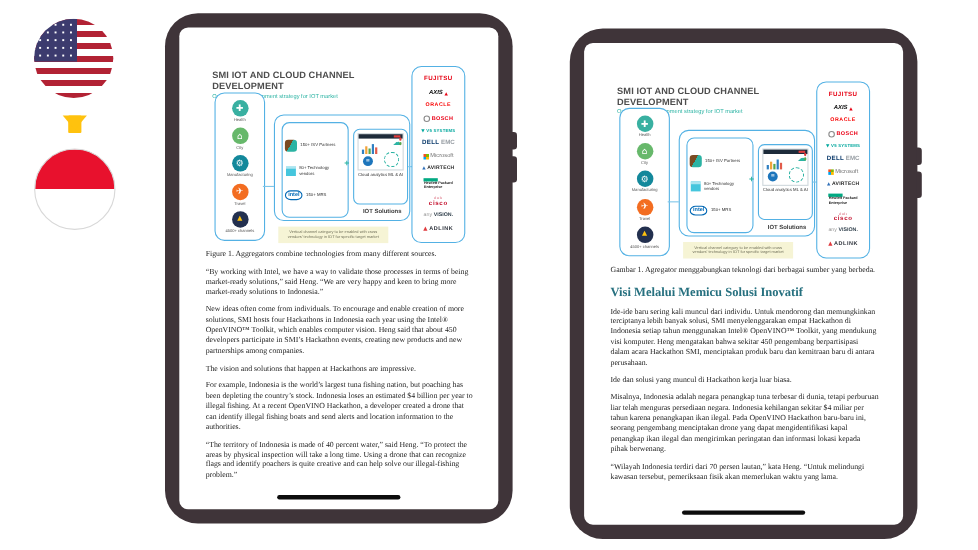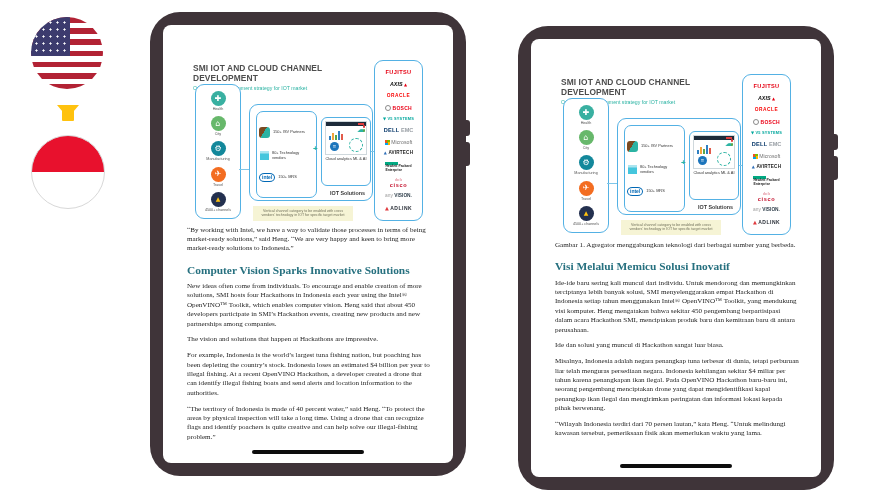--- a/index.html
+++ b/index.html
@@ -254,22 +254,22 @@
               <span class="v-any2">VISION.</span>
             </div>
           <div class="v-row">
               <span class="tri tri-adl">▲</span>
               <span class="v-adlink">ADLINK</span>
             </div>
         </div>
       </div>
 
       <div class="doc">
+        <div class="caption">Figure 1. Aggregators combine technologies from many different sources.</div>
         <p class="bodyp">“By working with Intel, we have a way to validate those processes in terms of being market-ready solutions,” said Heng. “We are very happy and keen to bring more market-ready solutions to Indonesia.”</p>
-        <div class="dochead">Computer Vision Sparks Innovative Solutions</div>
         <p class="bodyp">New ideas often come from individuals. To encourage and enable creation of more solutions, SMI hosts four Hackathons in Indonesia each year using the Intel® OpenVINO™ Toolkit, which enables computer vision. Heng said that about 450 developers participate in SMI’s Hackathon events, creating new products and new partnerships among companies.</p>
         <p class="bodyp">The vision and solutions that happen at Hackathons are impressive.</p>
         <p class="bodyp">For example, Indonesia is the world’s largest tuna fishing nation, but poaching has been depleting the country’s stock. Indonesia loses an estimated $4 billion per year to illegal fishing. At a recent OpenVINO Hackathon, a developer created a drone that can identify illegal fishing boats and send alerts and location information to the authorities.</p>
         <p class="bodyp">“The territory of Indonesia is made of 40 percent water,” said Heng. “To protect the areas by physical inspection will take a long time. Using a drone that can recognize flags and identify poachers is quite creative and can help solve our illegal-fishing problem.”</p>
       </div>
     </div>
     <div class="homebar"></div>
   </div>
 </div>
 
@@ -398,20 +398,20 @@
               <span class="tri tri-adl">▲</span>
               <span class="v-adlink">ADLINK</span>
             </div>
         </div>
       </div>
 
       <div class="doc">
         <div class="caption">Gambar 1. Agregator menggabungkan teknologi dari berbagai sumber yang berbeda.</div>
         <div class="dochead">Visi Melalui Memicu Solusi Inovatif</div>
         <p class="bodyp">Ide-ide baru sering kali muncul dari individu. Untuk mendorong dan memungkinkan terciptanya lebih banyak solusi, SMI menyelenggarakan empat Hackathon di Indonesia setiap tahun menggunakan Intel® OpenVINO™ Toolkit, yang mendukung visi komputer. Heng mengatakan bahwa sekitar 450 pengembang berpartisipasi dalam acara Hackathon SMI, menciptakan produk baru dan kemitraan baru di antara perusahaan.</p>
-        <p class="bodyp">Ide dan solusi yang muncul di Hackathon sangat luar biasa.</p>
+        <p class="bodyp">Ide dan solusi yang muncul di Hackathon kerja luar biasa.</p>
         <p class="bodyp">Misalnya, Indonesia adalah negara penangkap tuna terbesar di dunia, tetapi perburuan liar telah menguras persediaan negara. Indonesia kehilangan sekitar $4 miliar per tahun karena penangkapan ikan ilegal. Pada OpenVINO Hackathon baru-baru ini, seorang pengembang menciptakan drone yang dapat mengidentifikasi kapal penangkap ikan ilegal dan mengirimkan peringatan dan informasi lokasi kepada pihak berwenang.</p>
         <p class="bodyp">“Wilayah Indonesia terdiri dari 70 persen lautan,” kata Heng. “Untuk melindungi kawasan tersebut, pemeriksaan fisik akan memerlukan waktu yang lama.</p>
       </div>
     </div>
     <div class="homebar"></div>
   </div>
 </div>
 
 </body></html>

